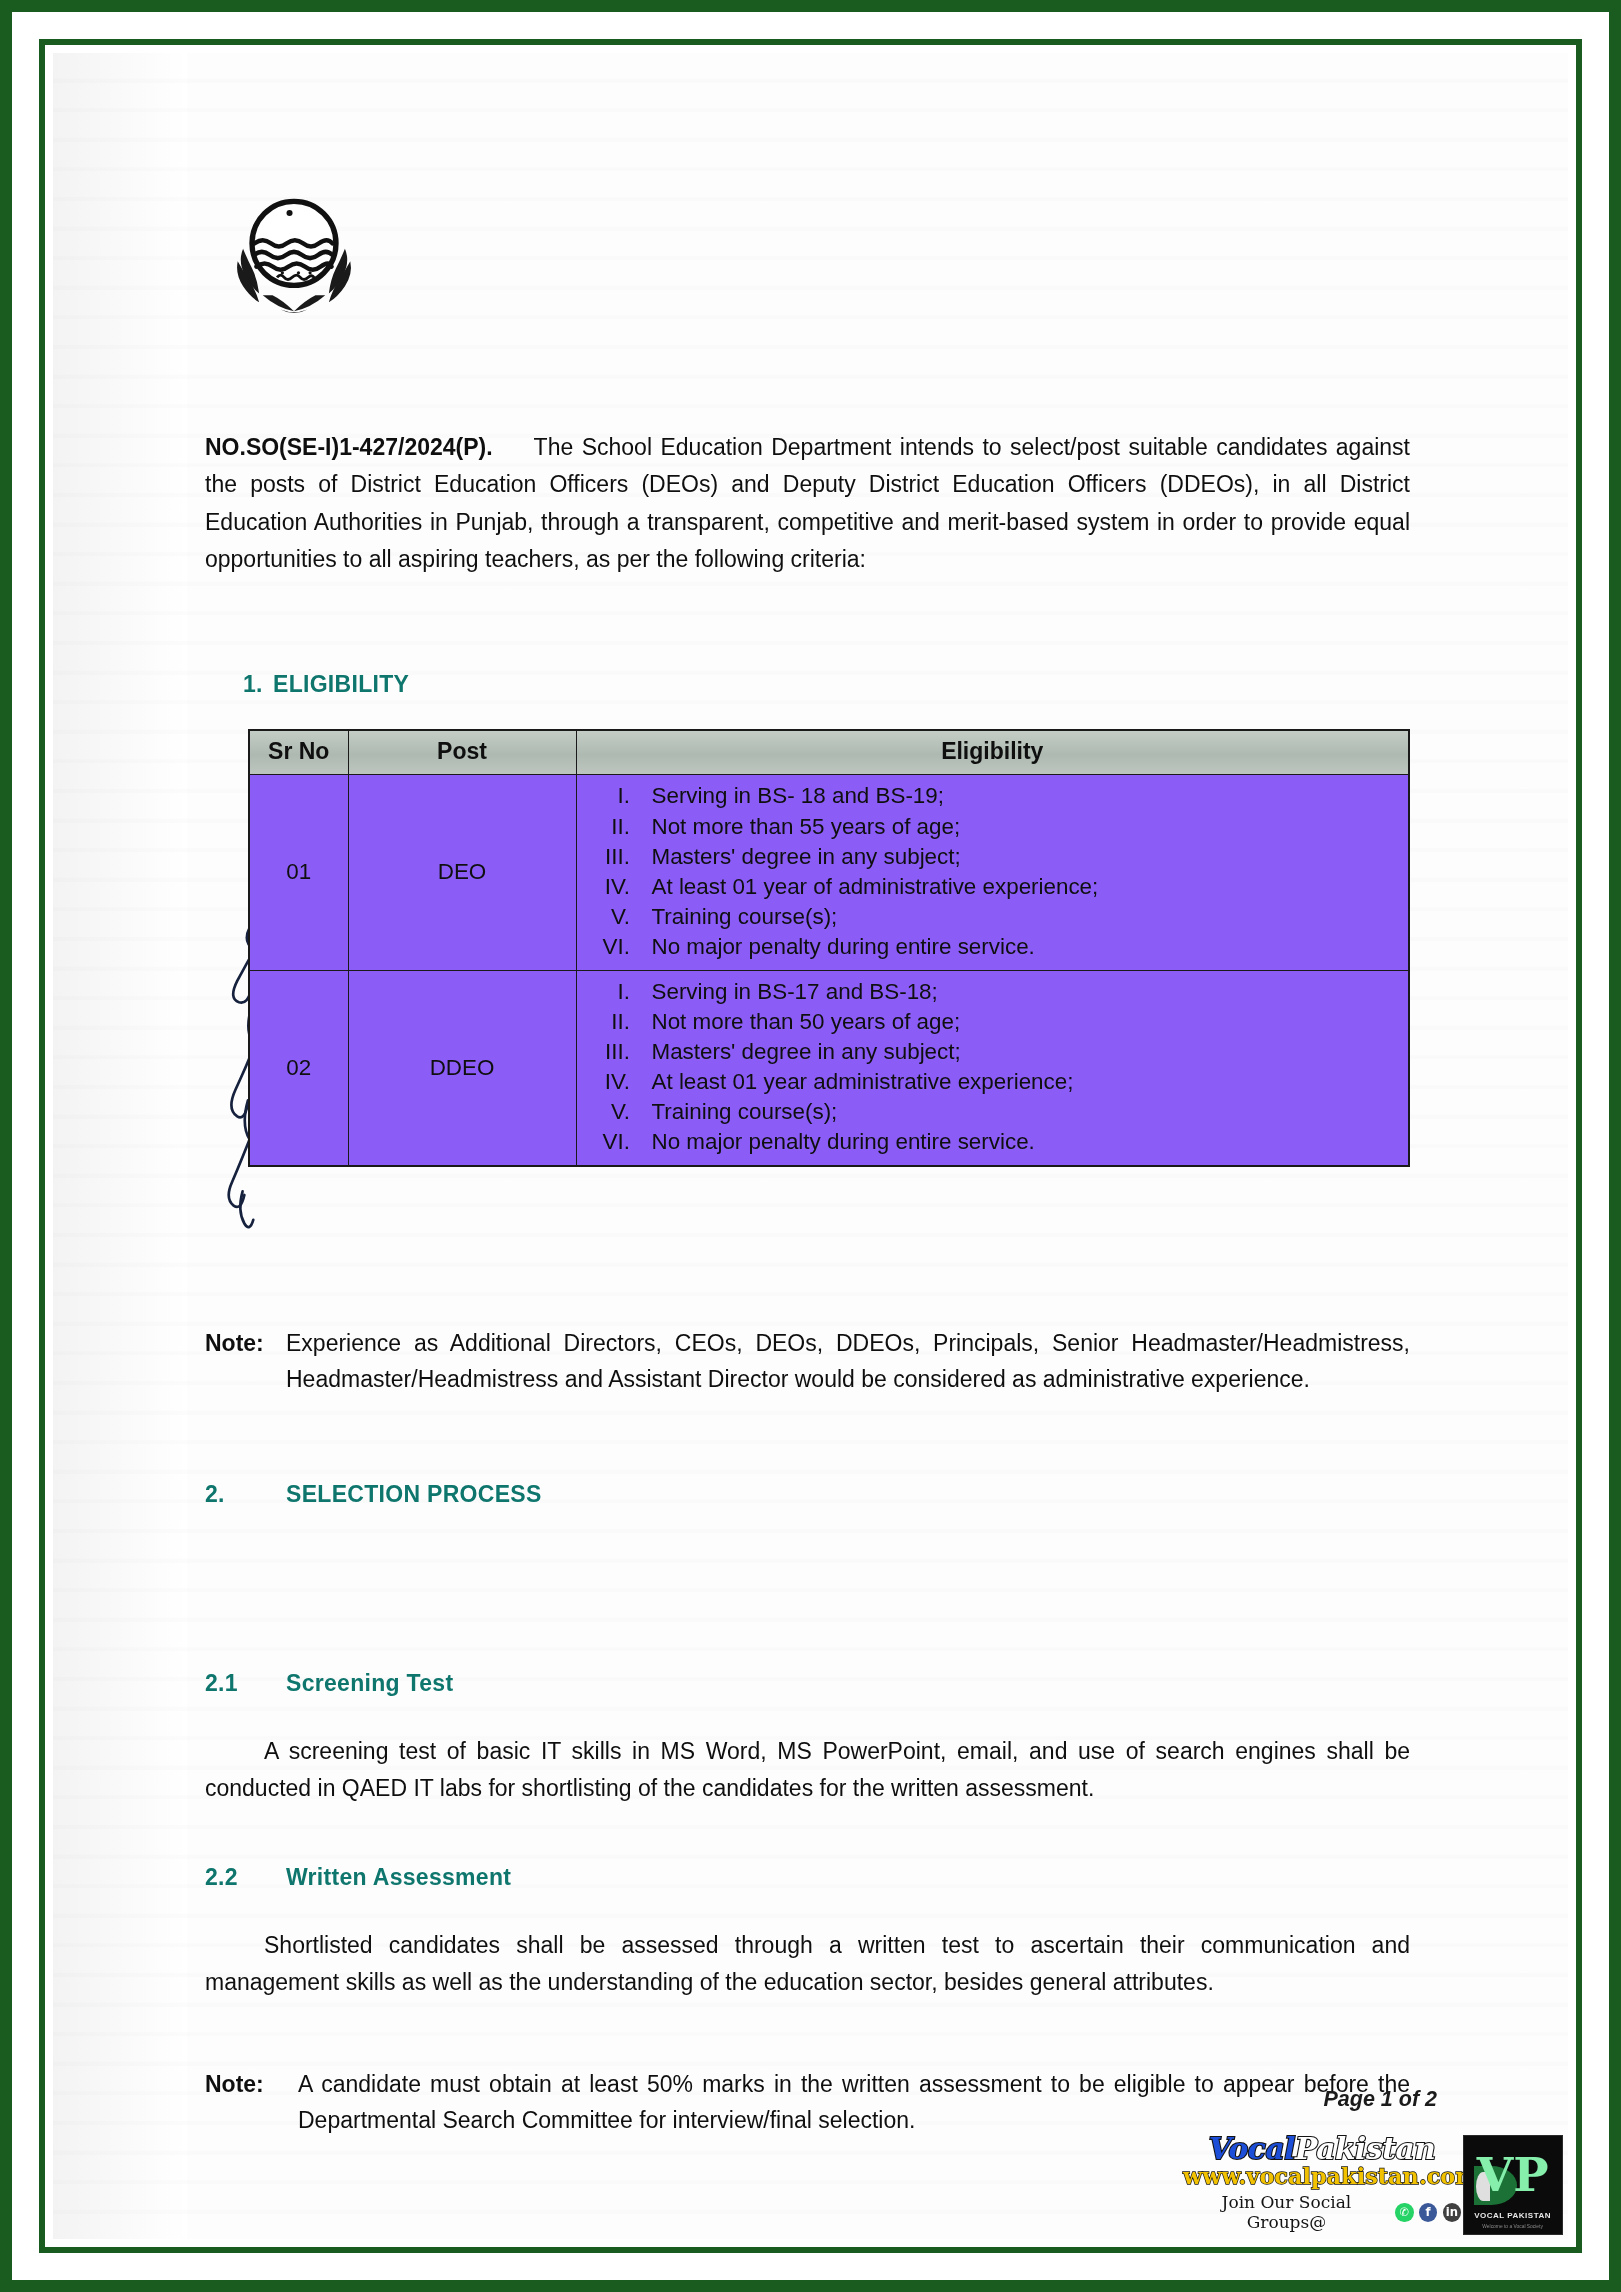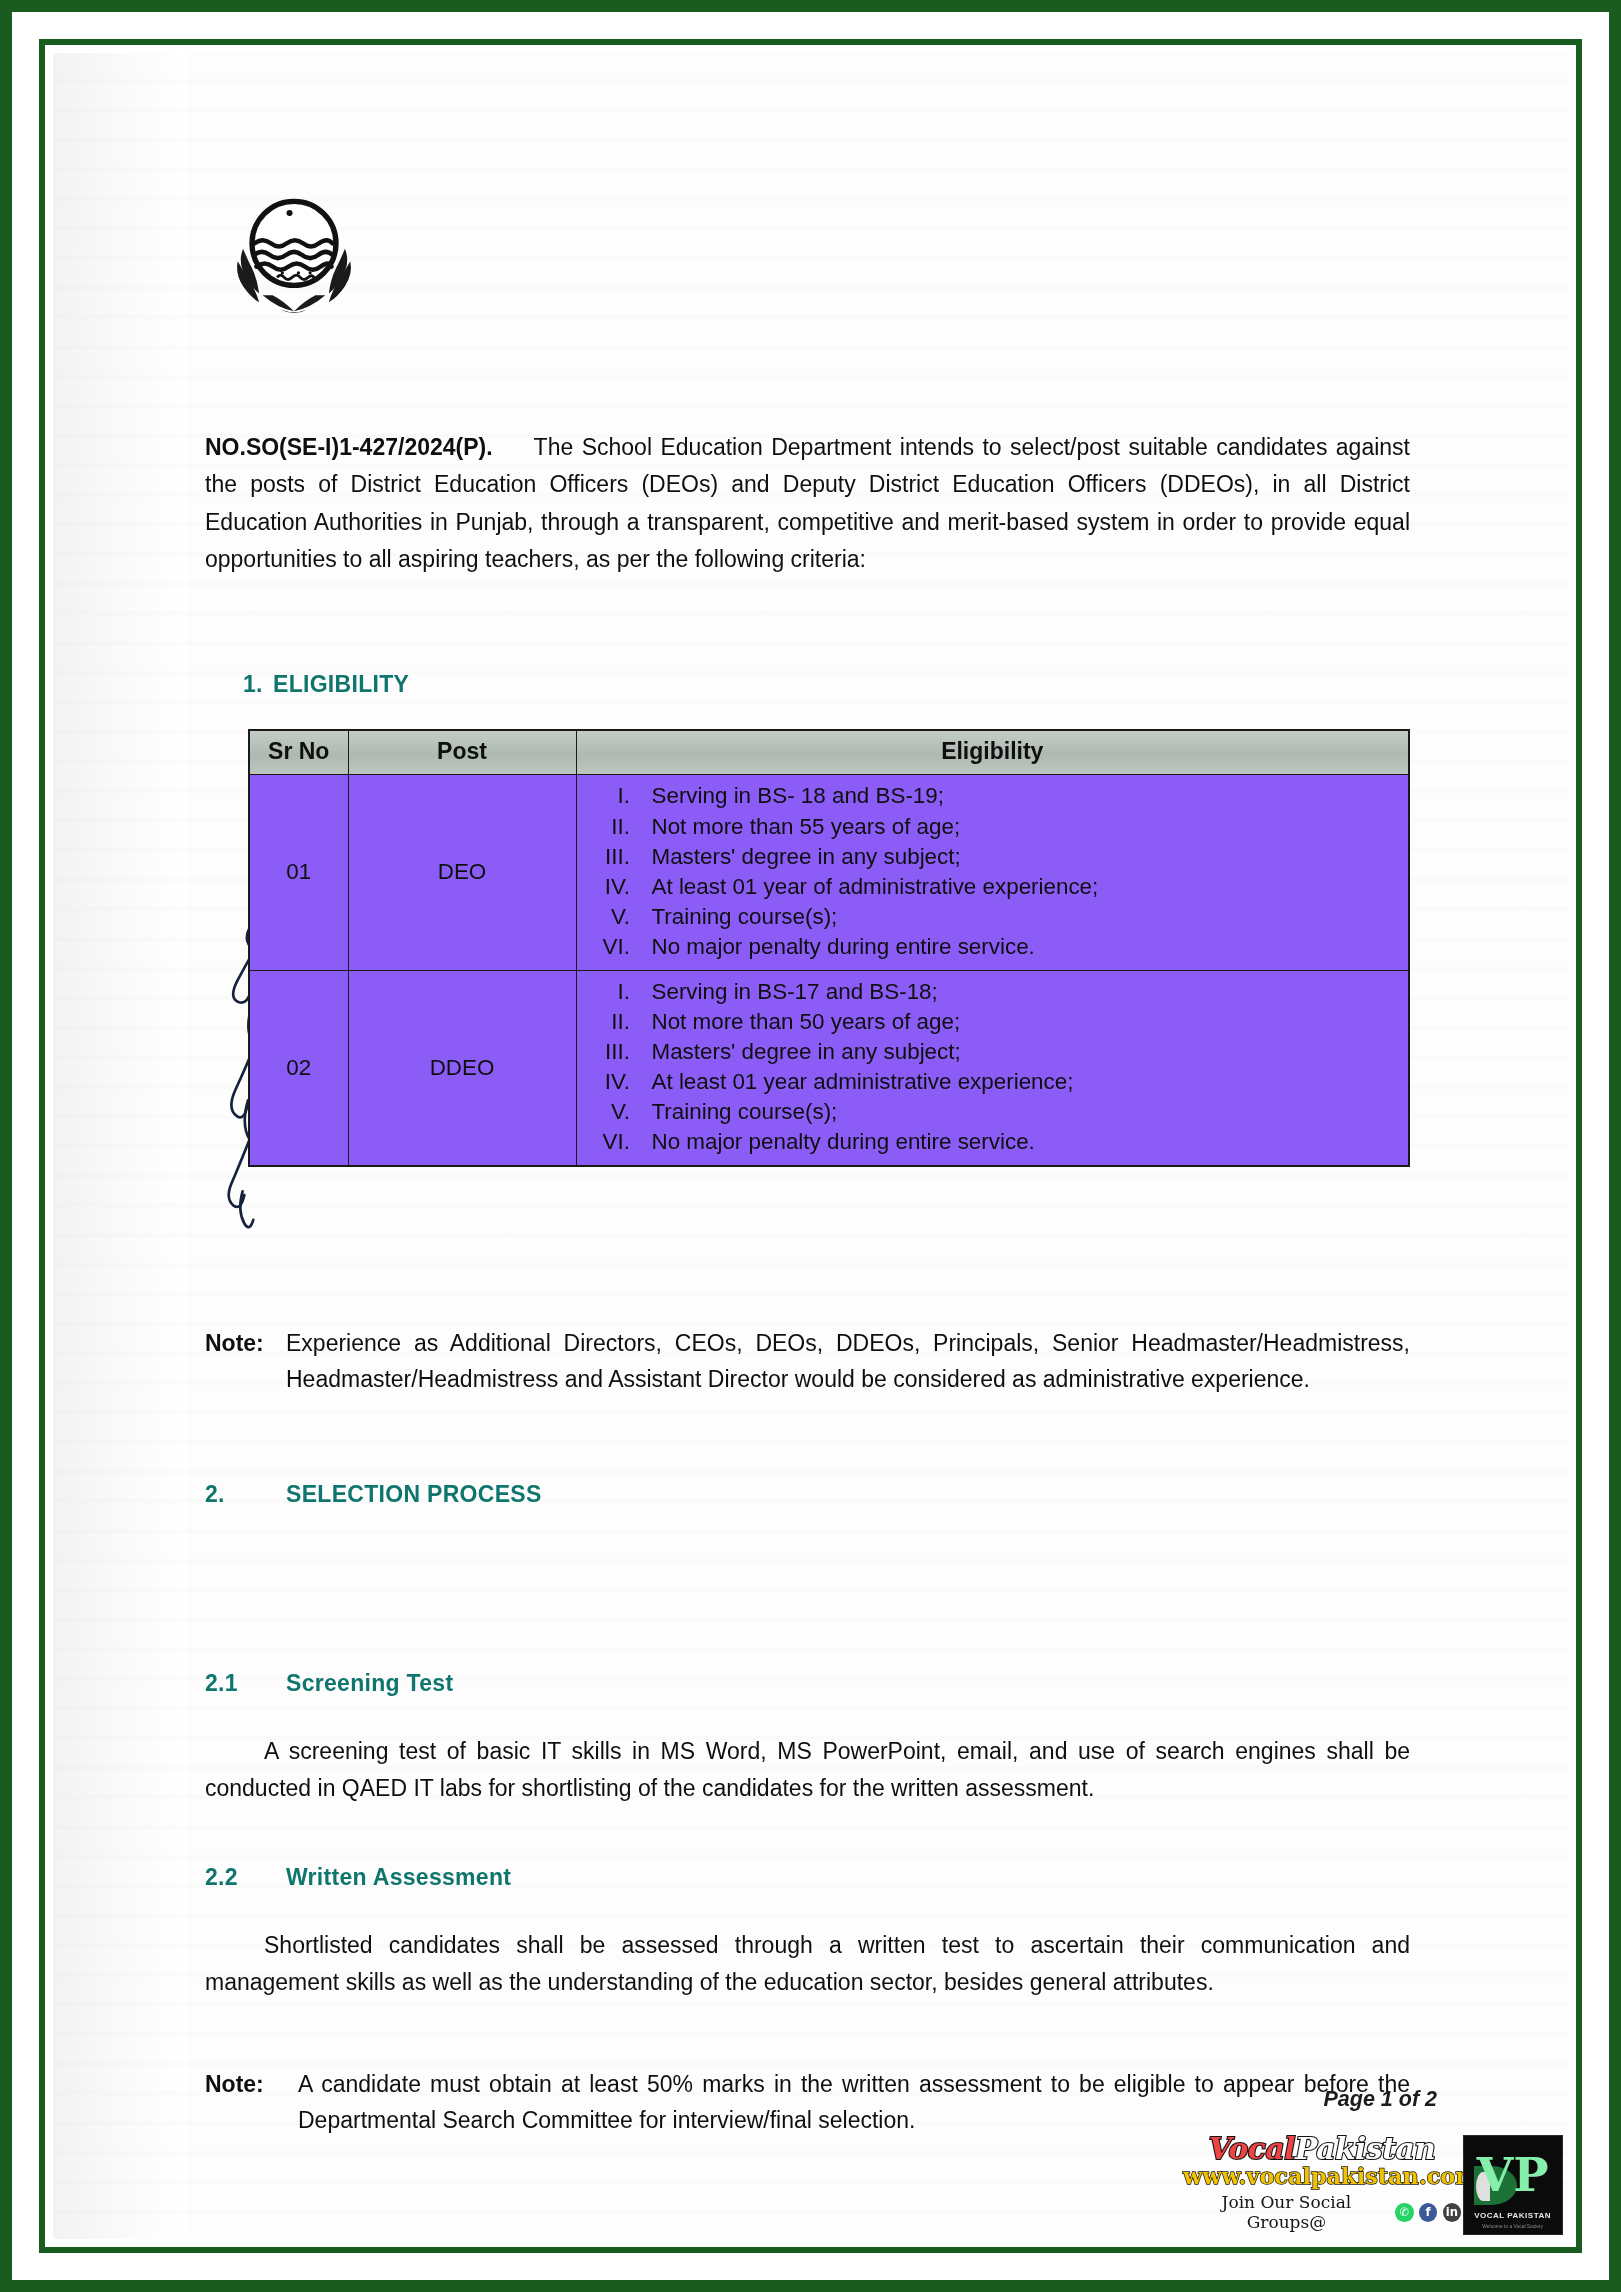--- a/index.html
+++ b/index.html
@@ -161,21 +161,21 @@
   .wm-brand {
     font-family: "DejaVu Serif", serif;
     font-style: italic; font-weight: bold;
     font-size: 29.6px; line-height: 1;
     color: #ffffff;
     -webkit-text-stroke: 2.2px #141414;
     paint-order: stroke fill;
     margin-top: 3.6px;
     letter-spacing: -0.4px;
   }
-  .wm-brand .vp-red { color: #ef4444; -webkit-text-stroke: 2.2px #141414; }
+  .wm-brand .vp-red { color: #1d4ed8; -webkit-text-stroke: 2.2px #141414; }
   .wm-url {
     font-family: "DejaVu Serif", serif;
     font-weight: bold; font-size: 22.4px; line-height: 1.05;
     color: #f2c200;
     -webkit-text-stroke: 1.4px #141414;
     paint-order: stroke fill;
     margin-top: 1.8px;
   }
   .wm-join {
     font-family: "DejaVu Serif", serif;

